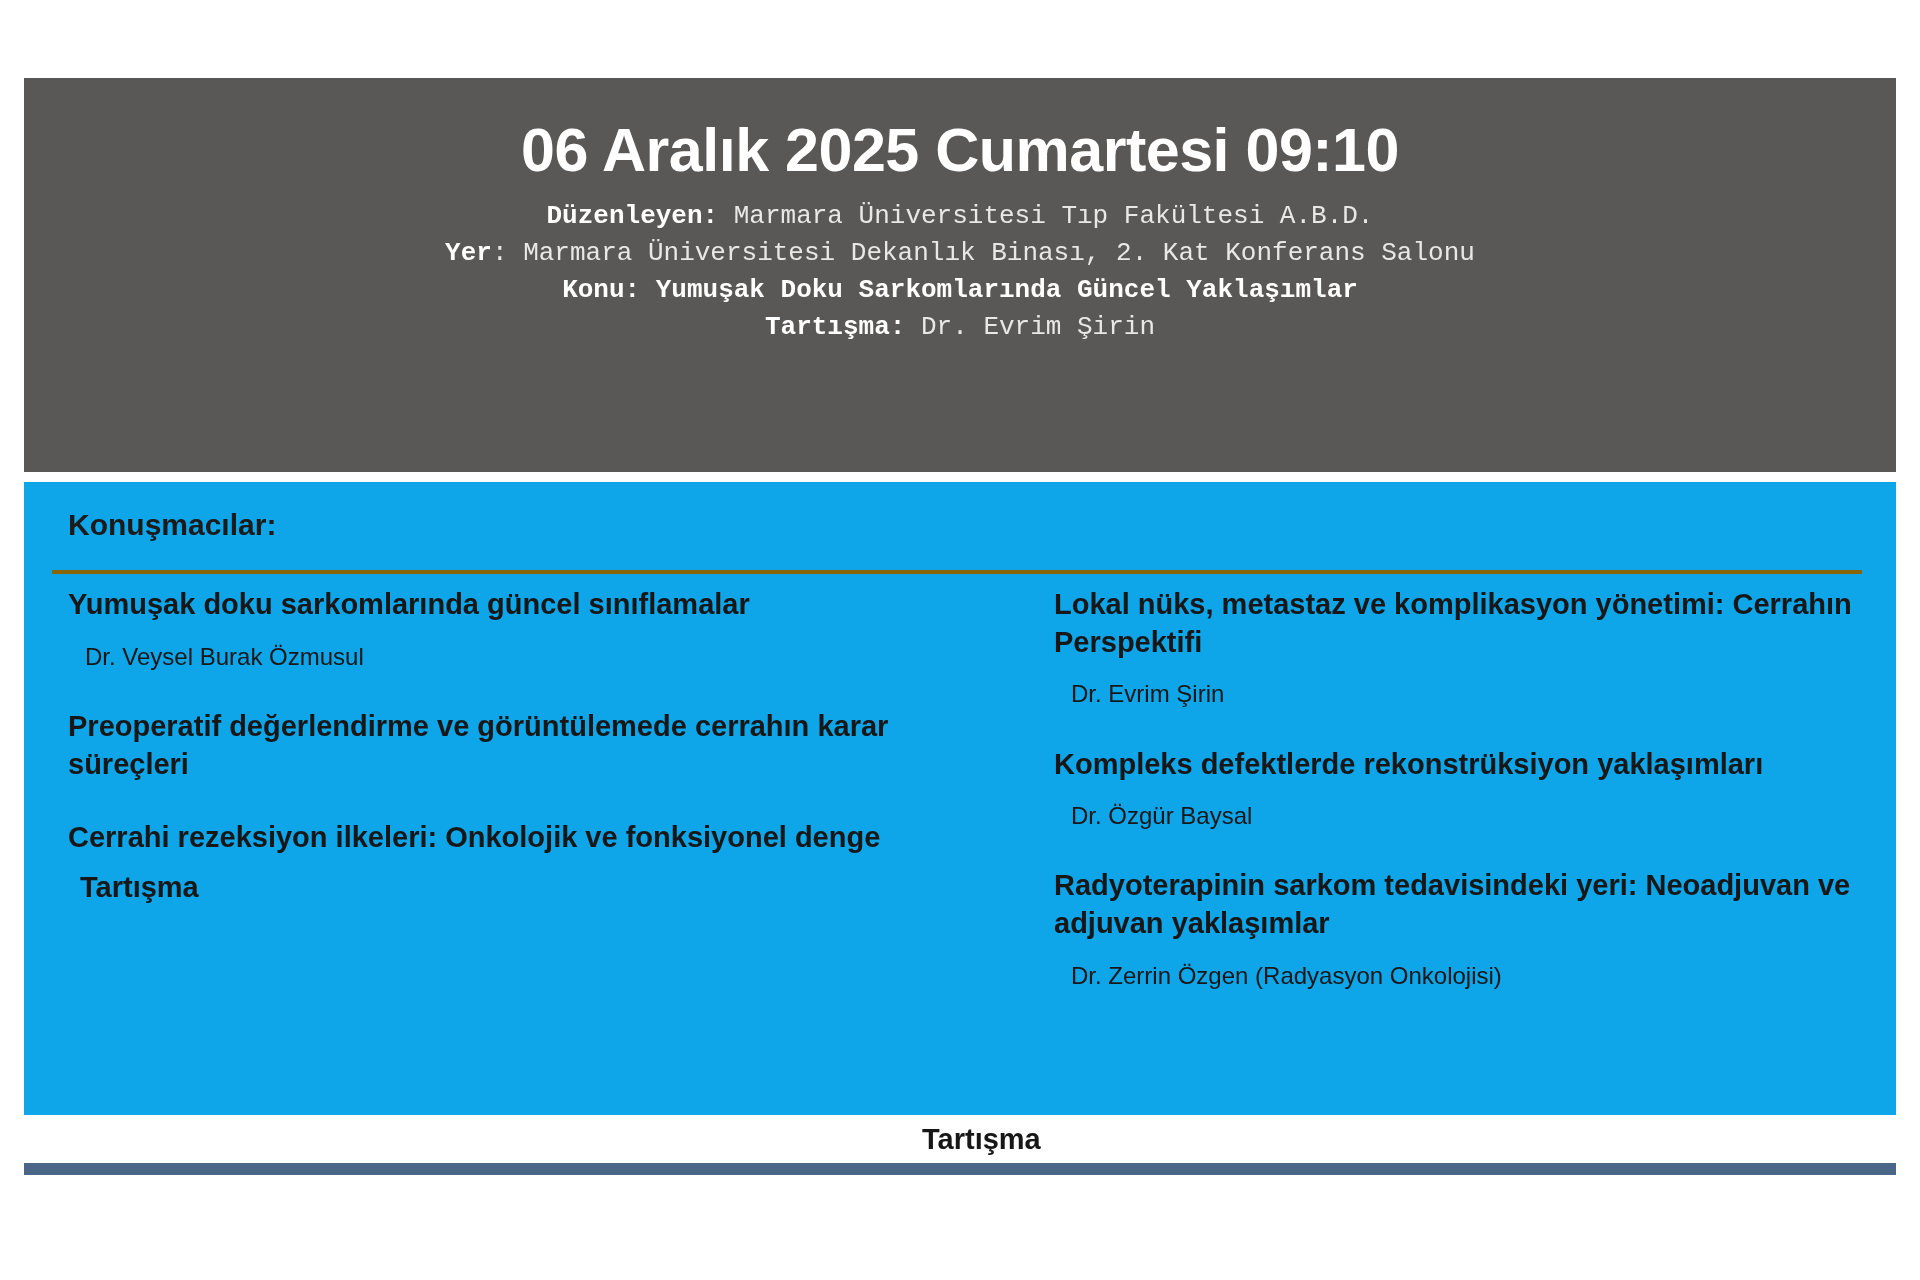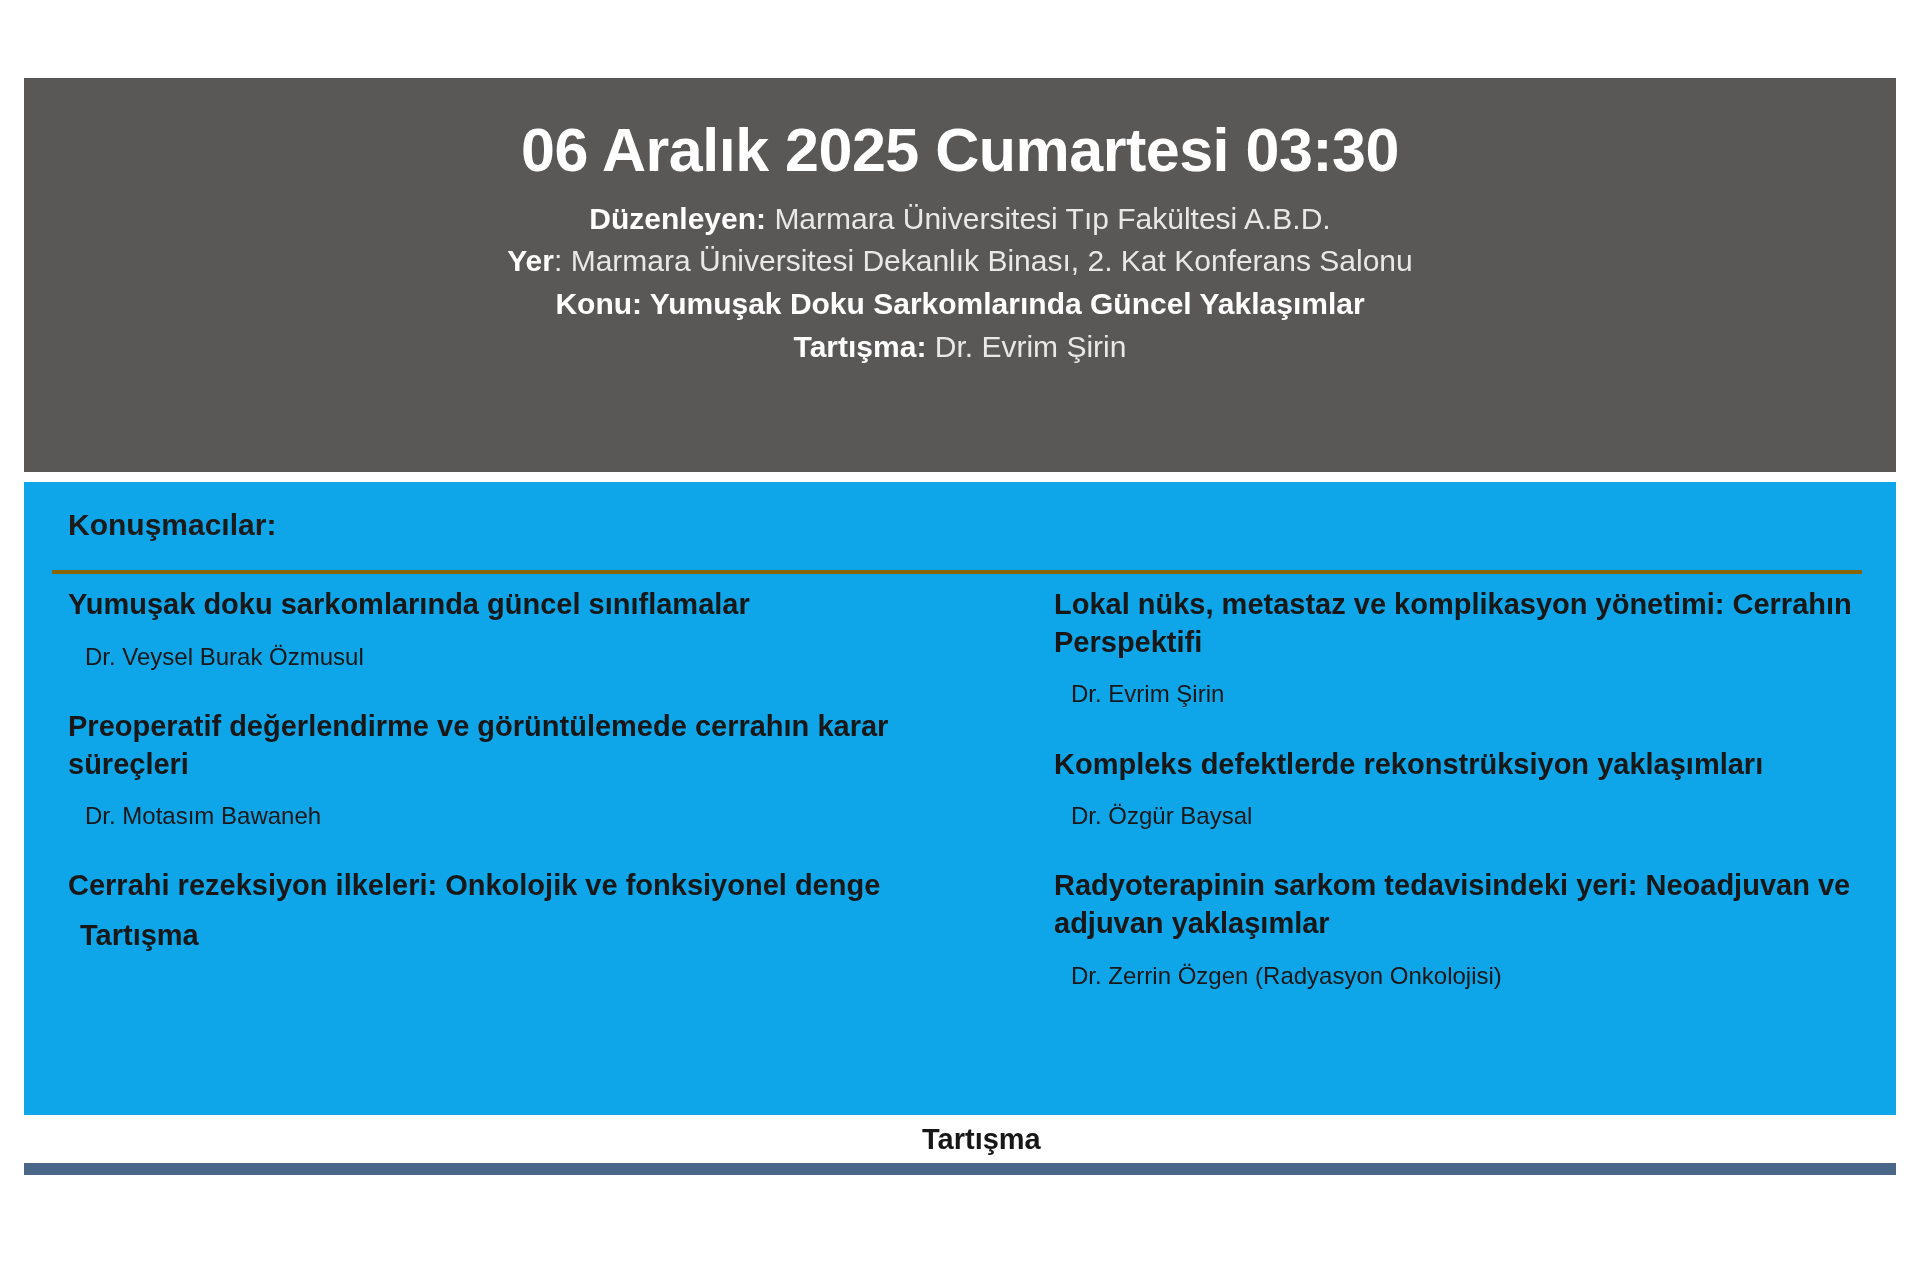--- a/index.html
+++ b/index.html
@@ -52,25 +52,26 @@
     font-size: 61px;
     font-weight: bold;
     line-height: 1.08;
     letter-spacing: -0.5px;
     color: #ffffff;
     margin: 0 0 14px 0;
     white-space: nowrap;
   }
 
   .header-line {
-    font-size: 30px;
+    font-size: 26px;
     line-height: 1.42;
     color: #e9e8e6;
     font-weight: normal;
     white-space: nowrap;
+    font-family: Liberation Mono, monospace;
   }
   .header-line b {
     font-weight: bold;
     color: #ffffff;
   }
 
   
   .band-sep {
     position: absolute;
     left: 24px;
@@ -199,21 +200,21 @@
   }
 </style>
 </head>
 <body>
 
 <div class="poster">
 
   <div class="top-gutter"></div>
 
   <div class="header-band">
-    <div class="header-title">06 Aralık 2025 Cumartesi 03:30</div>
+    <div class="header-title">06 Aralık 2025 Cumartesi 09:10</div>
 
     <div class="header-line">
       <b>Düzenleyen:</b><span> Marmara Üniversitesi Tıp Fakültesi A.B.D.</span>
     </div>
 
     <div class="header-line">
       <b>Yer</b><span>: Marmara Üniversitesi Dekanlık Binası, 2. Kat Konferans Salonu</span>
     </div>
 
     <div class="header-line">
@@ -237,21 +238,20 @@
 
       <div class="col col-left">
 
         <div class="talk">
           <p class="talk-title">Yumuşak doku sarkomlarında güncel sınıflamalar</p>
           <p class="talk-speaker">Dr. Veysel Burak Özmusul</p>
         </div>
 
         <div class="talk">
           <p class="talk-title">Preoperatif değerlendirme ve görüntülemede cerrahın karar süreçleri</p>
-          <p class="talk-speaker">Dr. Motasım Bawaneh</p>
         </div>
 
         <div class="talk">
           <p class="talk-title">Cerrahi rezeksiyon ilkeleri: Onkolojik ve fonksiyonel denge</p>
           <p class="talk-note">Tartışma</p>
         </div>
 
       </div>
 
       <div class="col col-right">

